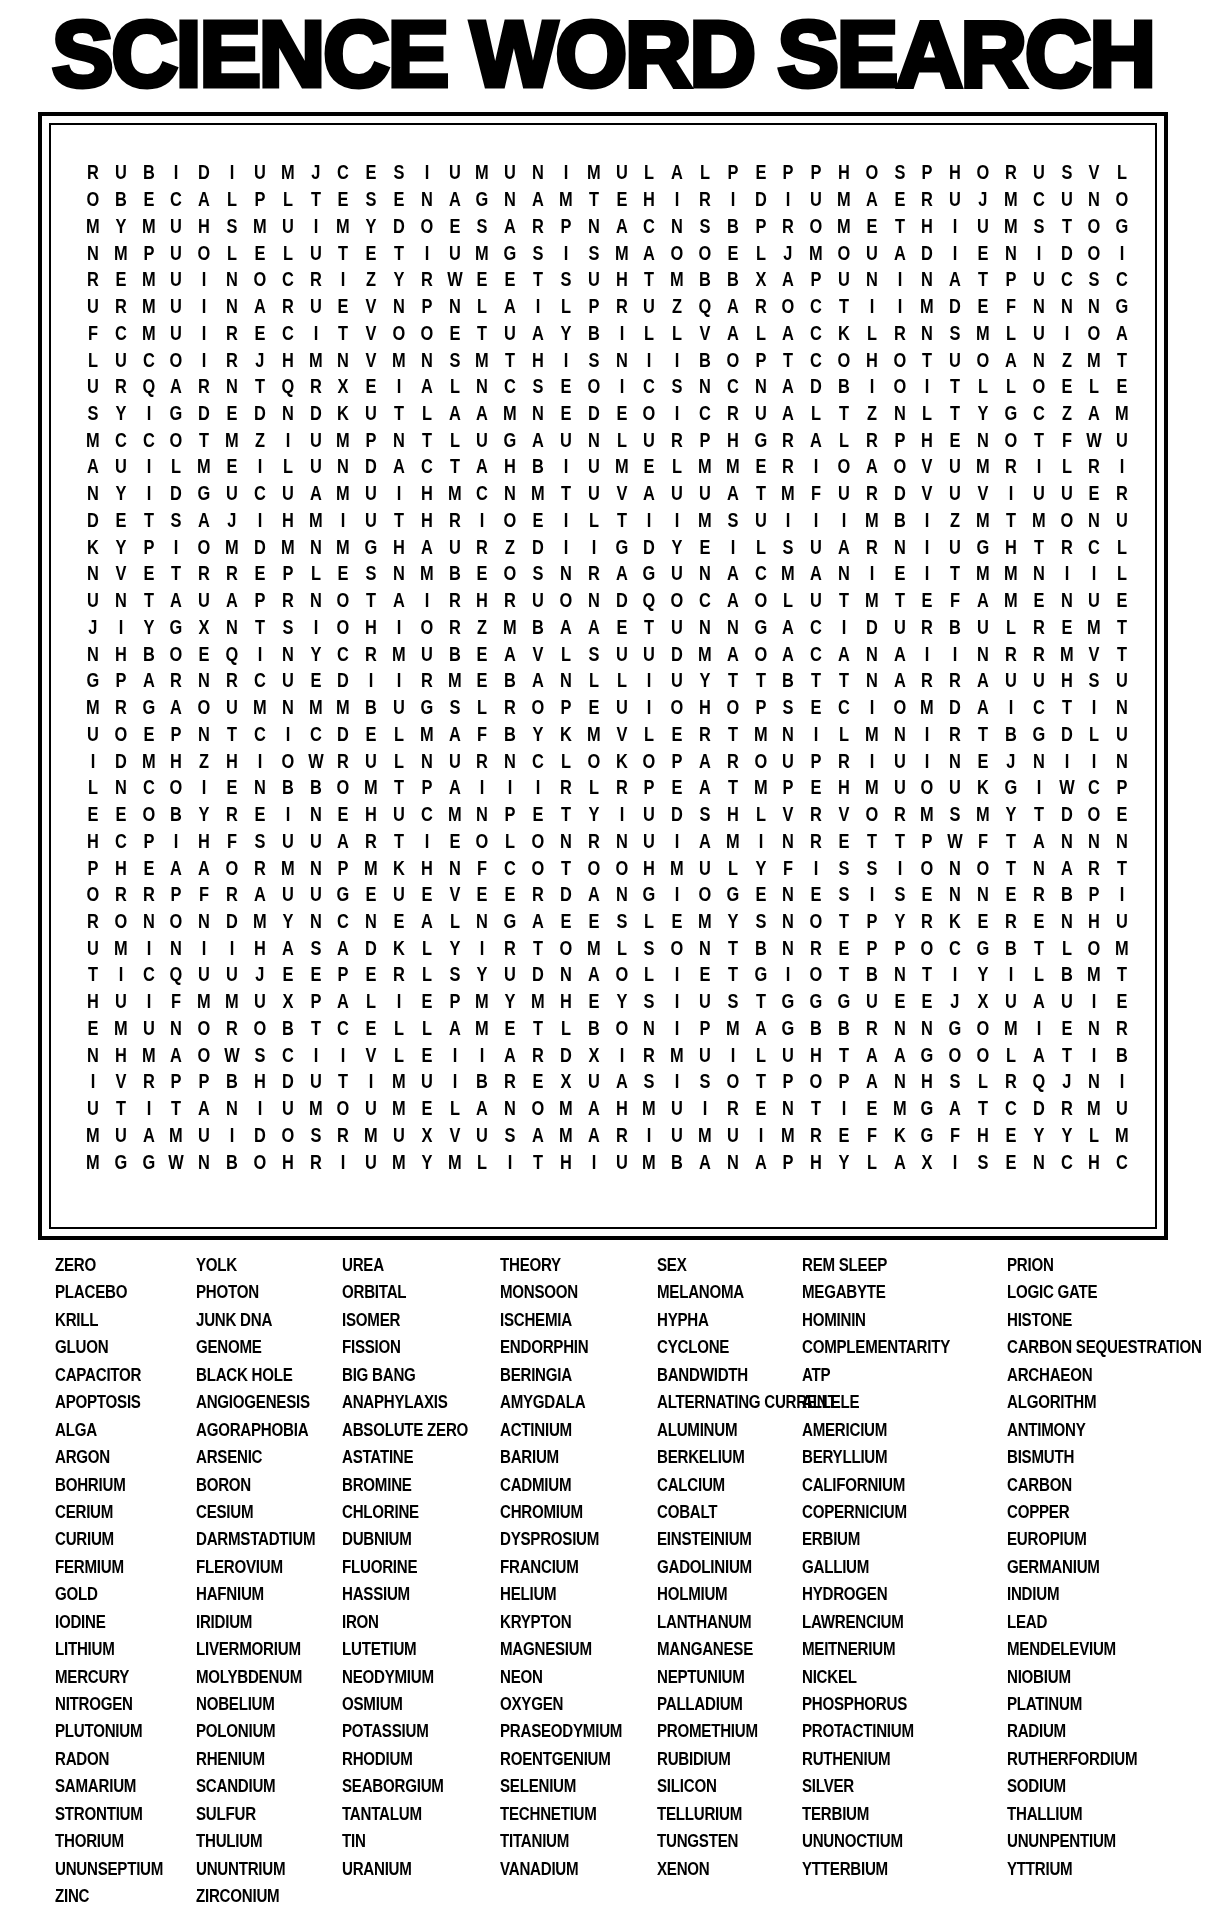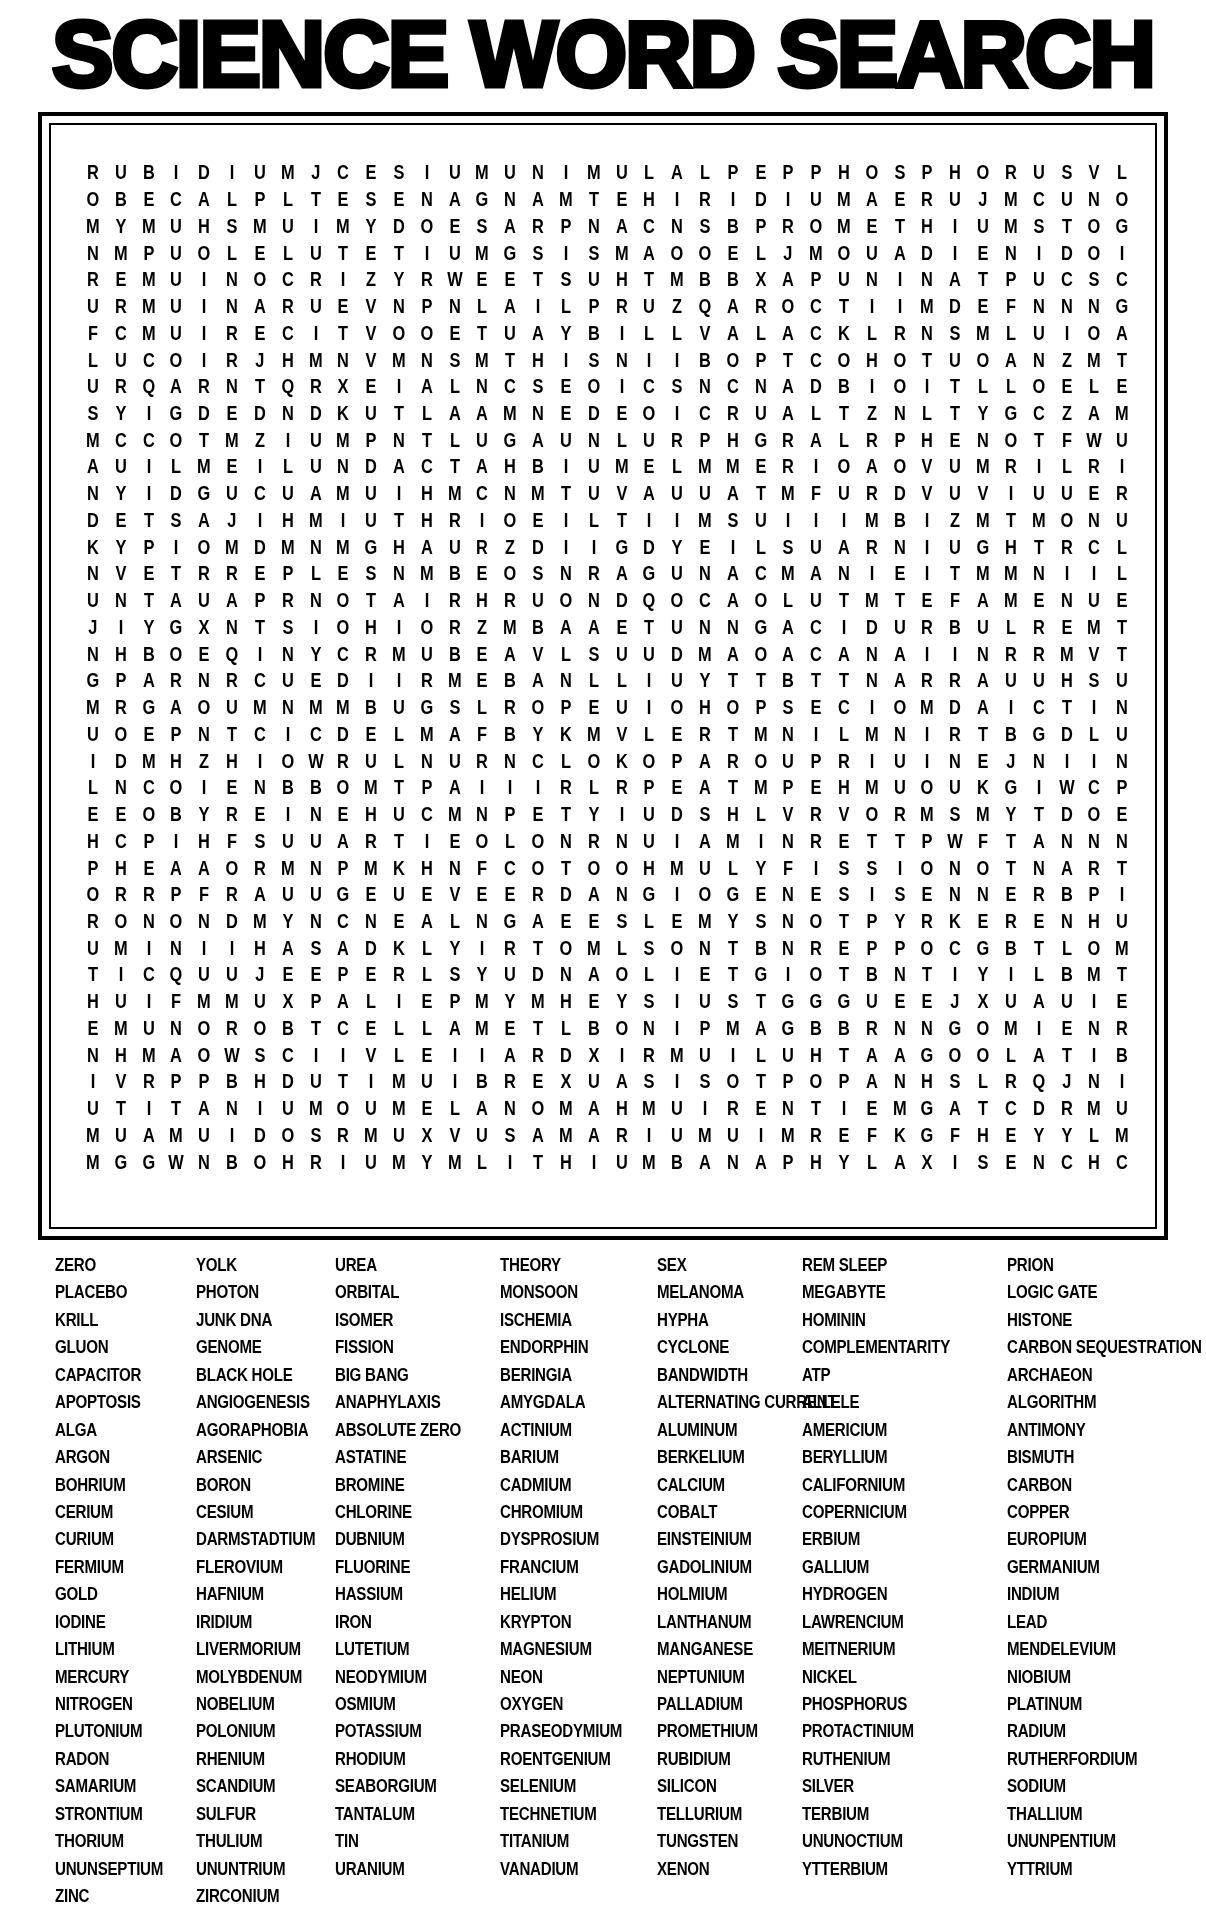--- a/index.html
+++ b/index.html
@@ -68,21 +68,21 @@
     top: 1252px;
     width: 1206px;
     height: 660px;
   }
   .word-col {
     position: absolute;
     top: 0;
   }
   .word-col.c1 { left: 55px;  }
   .word-col.c2 { left: 196px; }
-  .word-col.c3 { left: 335px; }
+  .word-col.c3 { left: 342px; }
   .word-col.c4 { left: 500px; }
   .word-col.c5 { left: 657px; }
   .word-col.c6 { left: 802px; }
   .word-col.c7 { left: 1007px; }
   .word {
     height: 27.45px;
     line-height: 27.45px;
     font-size: 18px;
     font-weight: bold;
     letter-spacing: -0.3px;

